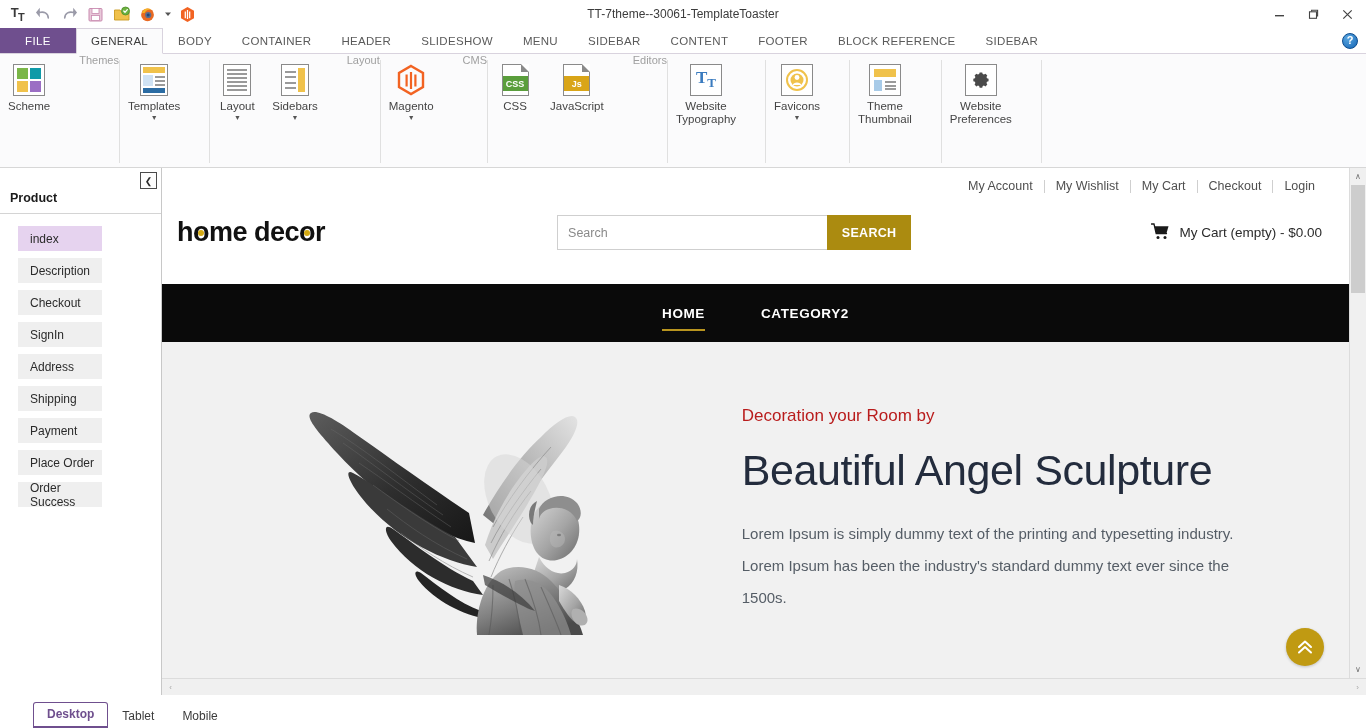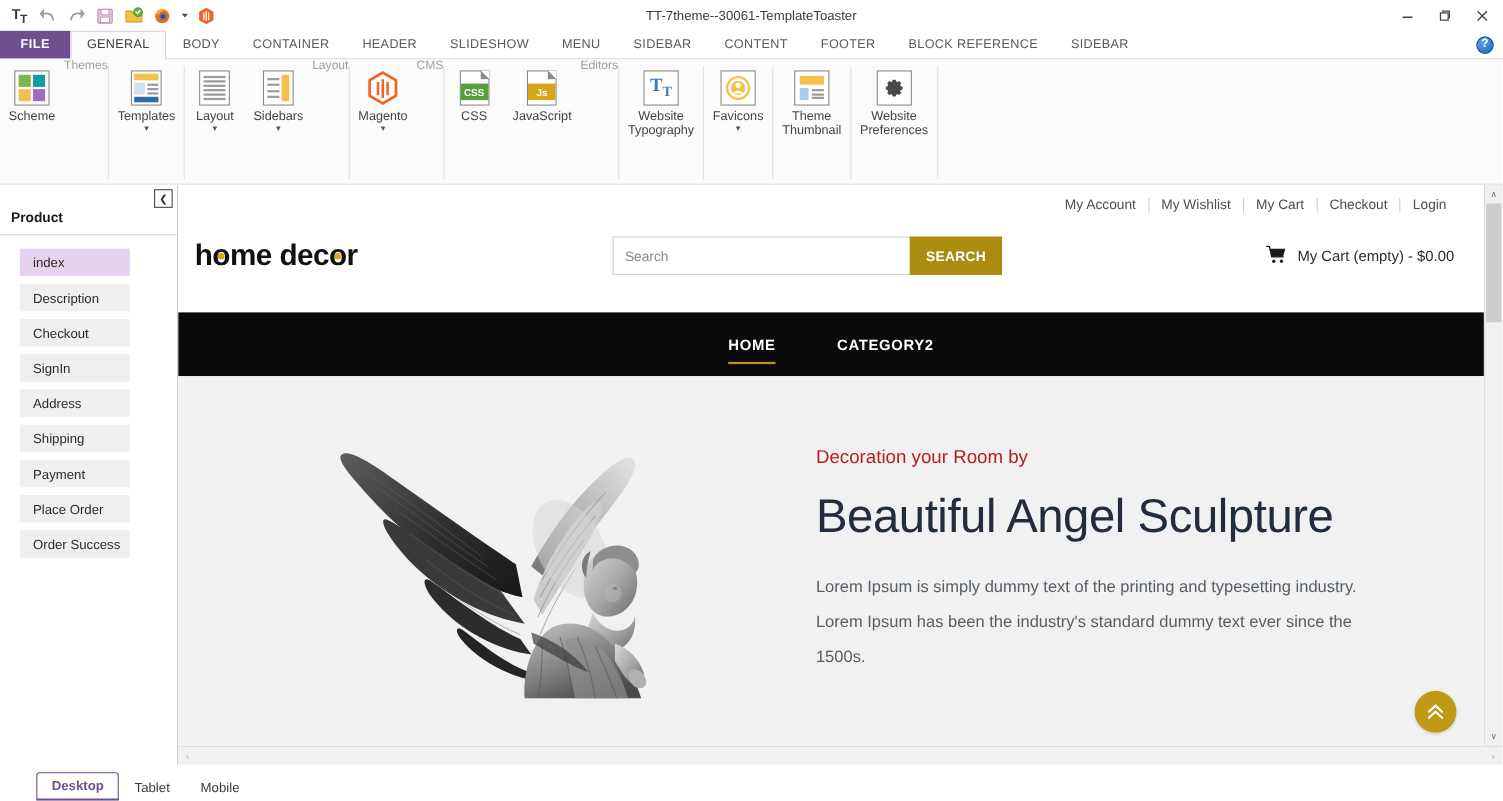--- a/index.html
+++ b/index.html
@@ -26,23 +26,23 @@
   }
   .wincontrols { margin-left: auto; display: flex; align-items: center; height: 28px; padding-right: 2px; }
   .wc { width: 34px; height: 26px; display: flex; align-items: center; justify-content: center; font-size: 12px; color: #444; cursor: pointer; }
 
   
   .ribbon-tabs {
     height: 26px; flex: 0 0 26px; display: flex; align-items: stretch;
     background: #ffffff; border-bottom: 1px solid #d9d3de; position: relative;
   }
   .tab-file {
-    background: #6f4f8e; color: #ffffff; font-size: 11.5px; font-weight: bold;
+    background: #6f4f8e; color: #ffffff; font-size: 11.5px; font-weight: normal;
     display: flex; align-items: center; justify-content: center;
-    width: 64px; letter-spacing: 0.4px; cursor: pointer;
+    width: 76px; letter-spacing: 0.4px; cursor: pointer;
   }
   .rtab {
     display: flex; align-items: center; padding: 0 14px; font-size: 11.5px;
     color: #5a5a5a; letter-spacing: 0.3px; cursor: pointer; white-space: nowrap;
     border: 1px solid transparent; border-bottom: none;
   }
   .rtab.active {
     color: #3d3d3d; background: #fbfbfc;
     border: 1px solid #d9d3de; border-bottom: 1px solid #fbfbfc;
     margin-bottom: -1px;
@@ -57,21 +57,21 @@
   }
 
   
   .ribbon {
     height: 114px; flex: 0 0 114px; background: #fbfbfc;
     border-bottom: 1px solid #d7d7d7; display: flex; position: relative;
   }
   .rgroup { display: flex; flex-direction: row; position: relative; padding: 0; }
   .rgroup-items { display: flex; align-items: flex-start; flex: 1; padding-top: 7px; }
   .rgroup-label {
-    font-size: 11px; color: #a0a0a0; text-align: left; padding-bottom: 5px; height: 18px;
+    font-size: 11px; color: #a0a0a0; text-align: left; padding-bottom: 5px; height: 18px; margin-left: 21px;
   }
   .rgroup-sep { width: 1px; background: #e0e0e0; margin: 6px 0 4px 0; flex: 0 0 1px; align-self: stretch; }
   .rbtn {
     display: flex; flex-direction: column; align-items: center;
     padding: 2px 8px; cursor: pointer; min-width: 54px;
   }
   .rbtn-ico { width: 34px; height: 34px; display: flex; align-items: center; justify-content: center; margin-bottom: 3px; }
   .rbtn-lbl { font-size: 11.5px; color: #444; text-align: center; line-height: 13px; }
   .rbtn-caret { font-size: 7px; color: #555; line-height: 8px; margin-top: 1px; }
 
@@ -101,21 +101,21 @@
     position: absolute; right: 4px; top: 4px; width: 17px; height: 17px;
     border: 1px solid #4a4a4a; background: #fdfdfd; font-size: 9px; color: #2a2a2a;
     display: flex; align-items: center; justify-content: center; cursor: pointer;
   }
   .sb-heading {
     font-size: 12.5px; font-weight: bold; color: #1a1a1a;
     padding: 0 0 8px 10px; border-bottom: 1px solid #d4d4d4;
   }
   .sb-list { padding: 12px 0 0 18px; display: flex; flex-direction: column; gap: 7px; }
   .sb-item {
-    width: 100px; height: 25px; background: #efefef; border: 0;
+    width: 84px; height: 25px; background: #efefef; border: 0;
     display: flex; align-items: center; padding-left: 12px;
     font-size: 12px; color: #2b2b2b; cursor: pointer;
   }
   .sb-item.active { background: #e6d3ef; color: #2b2b2b; }
 
   
   .preview-wrap { flex: 1; display: flex; flex-direction: column; min-width: 0; position: relative; }
   .preview-area { flex: 1; display: flex; min-height: 0; }
   .preview-canvas { flex: 1; overflow: hidden; background: #fff; position: relative; min-width: 0; }
 

